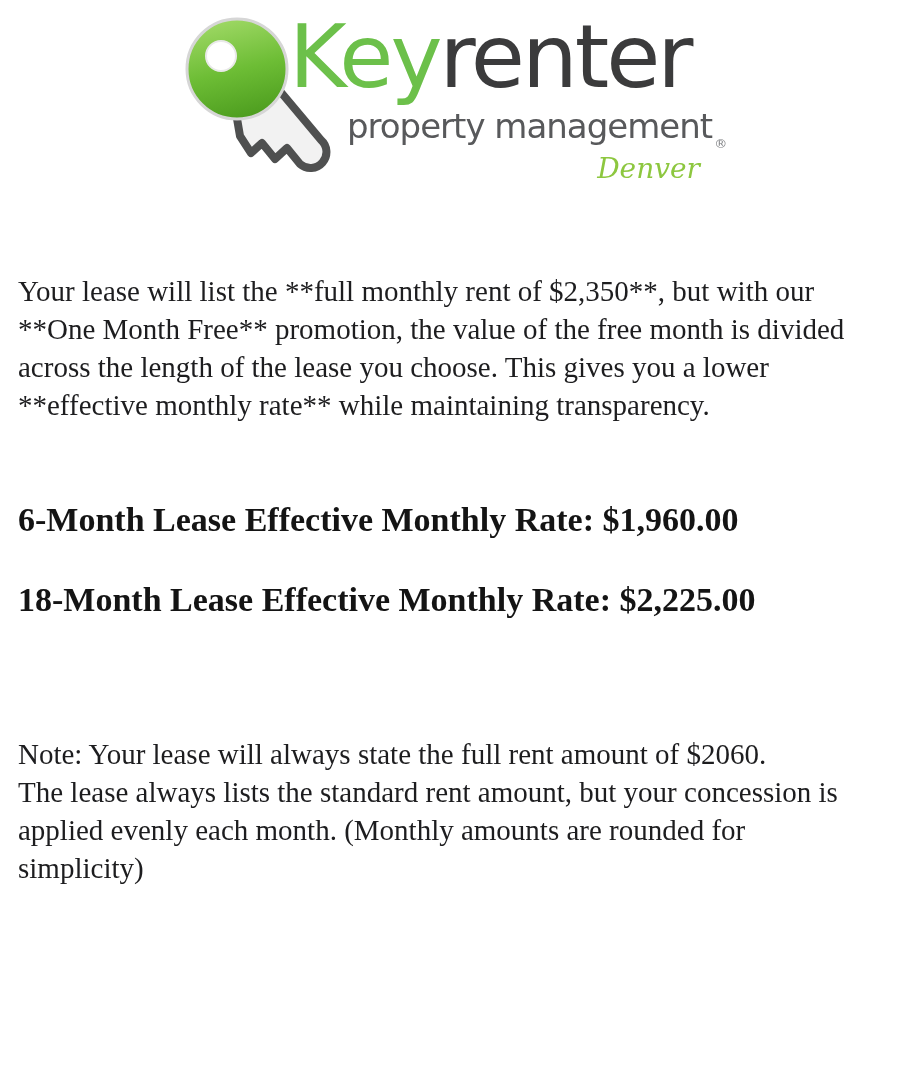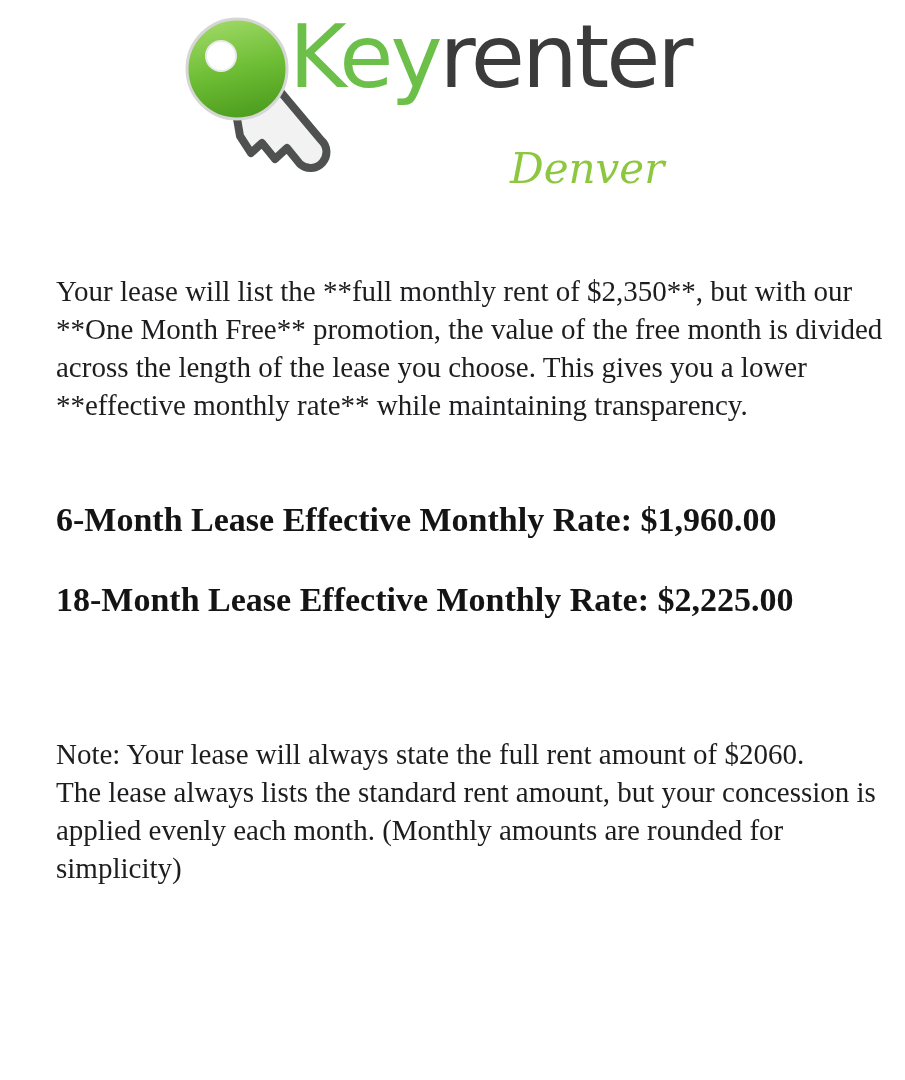--- a/index.html
+++ b/index.html
@@ -36,30 +36,30 @@
     white-space:nowrap;
   }
   .reg-mark {
     font-size:13px; color:#808285;
     position:relative; top:10px; left:2px;
     letter-spacing:0;
   }
 
   .region {
     position:absolute; left:510px; top:146px; width:190px;
-    text-align:left;
+    text-align:right;
     font-family:"DejaVu Serif", serif;
     font-style:italic;
-    font-size:42px; line-height:46px;
+    font-size:28px; line-height:46px;
     color:#8dc73f;
     white-space:nowrap;
   }
 
   
-  .doc { padding:0 14px 0 56px; }
+  .doc { padding:0 14px 0 18px; }
 
   .para {
     margin:0;
     font-size:29px;
     line-height:38px;
     white-space:pre-line;   
   }
   .intro { margin-top:72px; }
 
   .rate-line, .deposit-line {
@@ -94,20 +94,23 @@
 
     <circle cx="54" cy="57" r="50" fill="url(#keyHeadGrad)" stroke="#d6d6d6" stroke-width="3"></circle>
 
     <circle cx="38" cy="44" r="15" fill="#ffffff" stroke="#e9e9e9" stroke-width="2"></circle>
   </svg>
 
   <div class="brand">
     <span class="brand-key">Key</span><span class="brand-renter">renter</span>
   </div>
 
+  <div class="tagline">
+    <span>property management</span><span class="reg-mark">®</span>
+  </div>
 
   <div class="region">Denver</div>
 </header>
 
 <main class="doc">
 
   <p class="para intro">Your lease will list the **full monthly rent of $2,350**, but with our
 **One Month Free** promotion, the value of the free month is divided
 across the length of the lease you choose. This gives you a lower
 **effective monthly rate** while maintaining transparency.</p>

